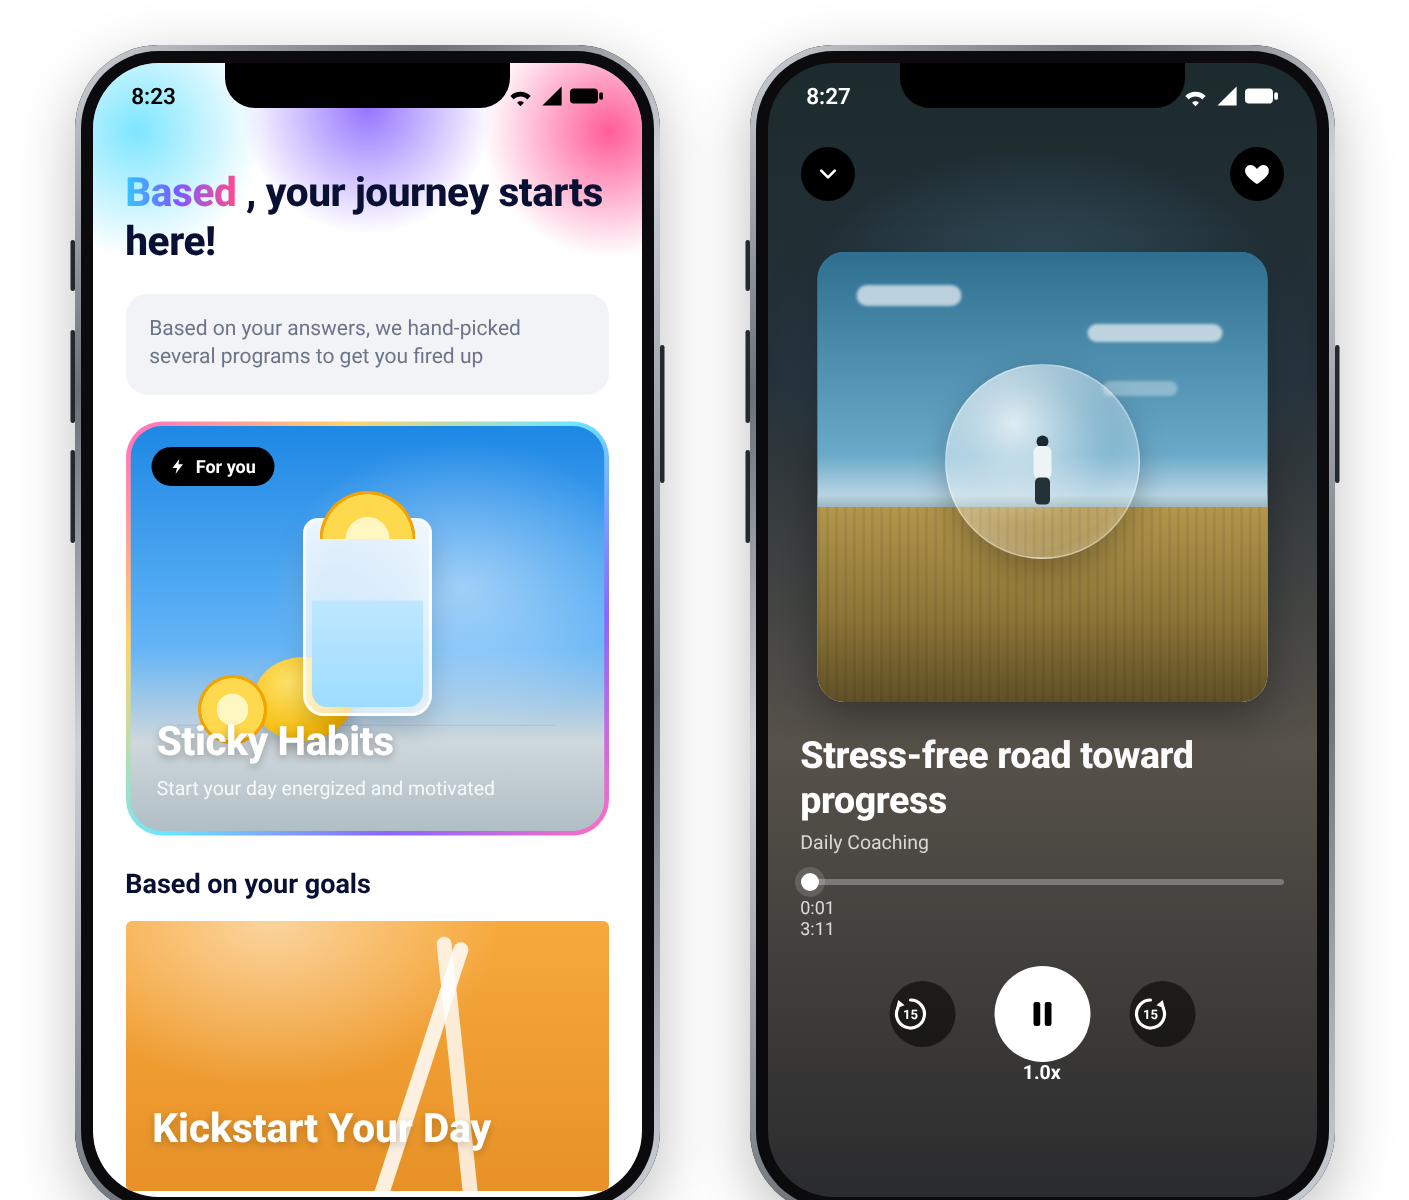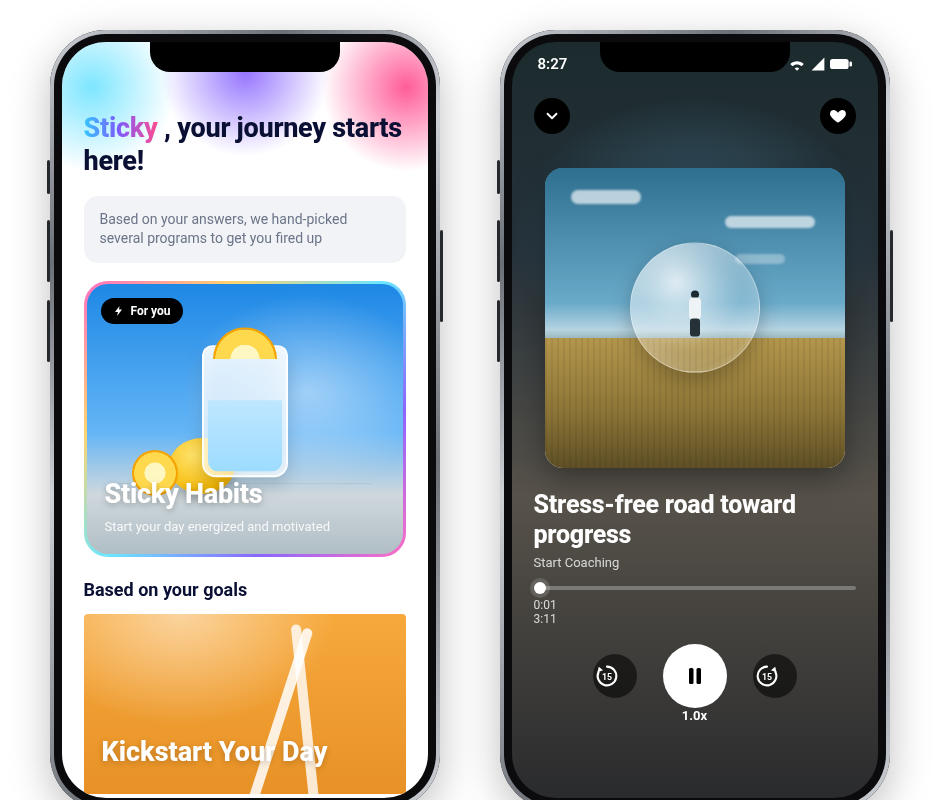--- a/index.html
+++ b/index.html
@@ -221,24 +221,39 @@
 
   <div class="phone">
     <span class="side-btn sb-l1"></span>
       <span class="side-btn sb-l2"></span>
       <span class="side-btn sb-l3"></span>
       <span class="side-btn sb-r1"></span>
     <div class="screen screen-a">
       <div class="notch"></div>
       <div class="aura"></div>
 
+      <div class="statusbar dark">
+        <span>8:23</span>
+        <span class="status-icons">
+          <svg width="18" height="14" viewBox="0 0 24 18">
+              <path fill="currentColor" d="M12 18l-3-3c1.7-1.7 4.3-1.7 6 0l-3 3zm-6-6l-3-3c5-5 13-5 18 0l-3 3c-3.3-3.3-8.7-3.3-12 0z"></path>
+            </svg>
+          <svg width="16" height="14" viewBox="0 0 20 16">
+              <path fill="currentColor" d="M2 16 L18 16 L18 0 Z"></path>
+            </svg>
+          <svg width="22" height="12" viewBox="0 0 26 14">
+              <rect x="0" y="1" width="22" height="12" rx="3" fill="currentColor"></rect>
+              <rect x="23" y="4" width="3" height="6" rx="1.5" fill="currentColor"></rect>
+            </svg>
+        </span>
+      </div>
 
       <div class="content-a">
         <h1 class="hello">
-          <span class="name">Sticky</span><span> , your journey starts here!</span>
+          <span class="name">Based</span><span> , your journey starts here!</span>
         </h1>
 
         <div class="info-card">
           <span>Based on your answers, we hand-picked several programs to get you fired up</span>
         </div>
 
         <div class="hero-wrap">
           <div class="hero">
             <div class="counter"></div>
             <div class="lemon-whole"></div>
@@ -319,21 +334,21 @@
           <div class="horizon"></div>
           <div class="sphere"></div>
           <div class="person">
               <span class="head"></span>
               <span class="torso"></span>
               <span class="legs"></span>
             </div>
         </div>
 
         <div class="track-title">Stress-free road toward progress</div>
-        <div class="track-sub">Start Coaching</div>
+        <div class="track-sub">Daily Coaching</div>
 
         <div class="progress">
           <span class="dot"></span>
         </div>
         <div class="times">
           <span>0:01</span>
           <span>3:11</span>
         </div>
 
         <div class="controls">

